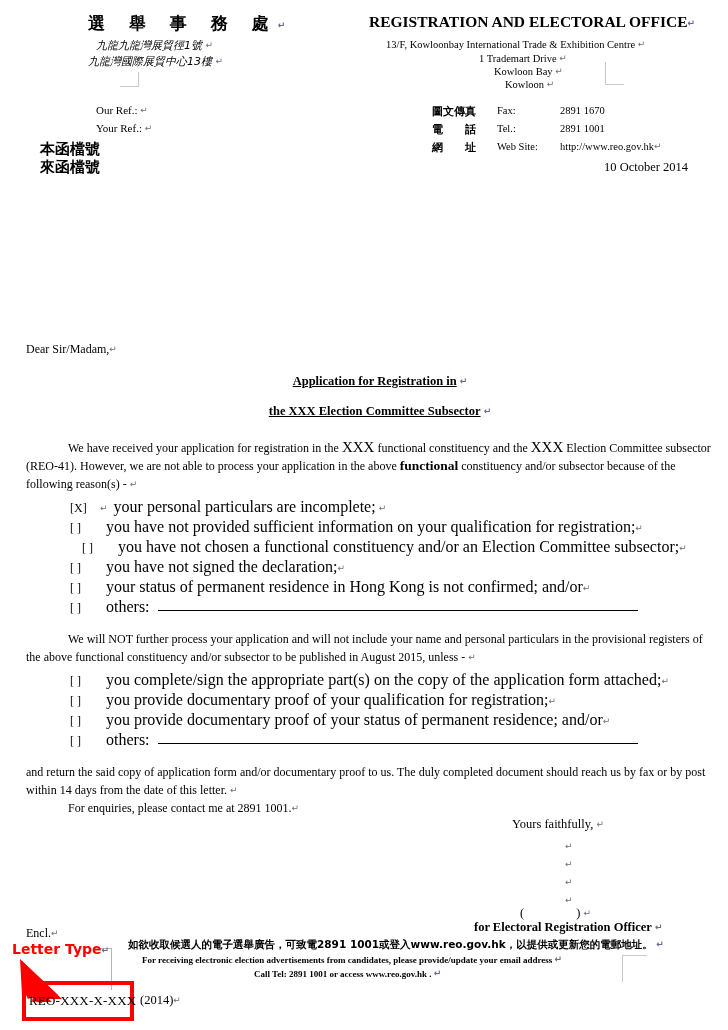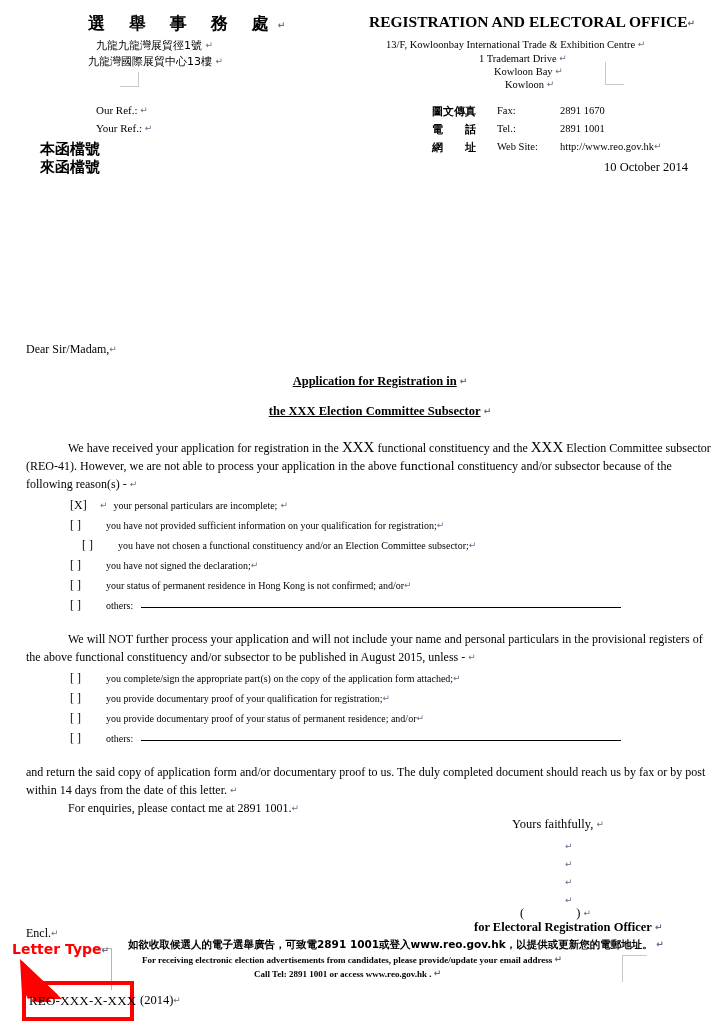--- a/index.html
+++ b/index.html
@@ -25,20 +25,21 @@
     font-family: "DejaVu Sans", sans-serif;
     font-weight: bold;
     font-size: 17px;
     letter-spacing: 9px;
     white-space: nowrap;
   }
   .cn-addr {
     font-family: "DejaVu Sans", sans-serif;
     font-size: 11px;
     white-space: nowrap;
+    font-style: italic;
   }
   .en-title {
     font-family: "Liberation Serif", serif;
     font-weight: bold;
     font-size: 15.5px;
     white-space: nowrap;
   }
   .en-addr {
     font-size: 10.5px;
     white-space: nowrap;
@@ -88,32 +89,32 @@
     text-align: center;
   }
   .subject-line .u { text-decoration: underline; }
   .para {
     font-size: 12px;
     line-height: 18px;
     text-align: left;
   }
   .para .indent { display: inline-block; width: 42px; }
   .big-xxx { font-size: 15px; }
-  .mid-word { font-size: 13.5px; }
+  .mid-word { font-size: 13.5px; font-weight: bold; }
 
   .chk-row {
     font-size: 12px;
     white-space: nowrap;
   }
   .chk-box {
     display: inline-block;
     width: 30px;
     font-size: 12px;
   }
-  .chk-text { font-size: 10px; }
+  .chk-text { font-size: 16px; }
   .rule {
     display: inline-block;
     border-bottom: 1px solid #000;
     height: 9px;
     vertical-align: 1px;
   }
 
   .sig { font-size: 12.5px; white-space: nowrap; }
   .sig-bold { font-weight: bold; }
   .encl { font-size: 12px; white-space: nowrap; }

